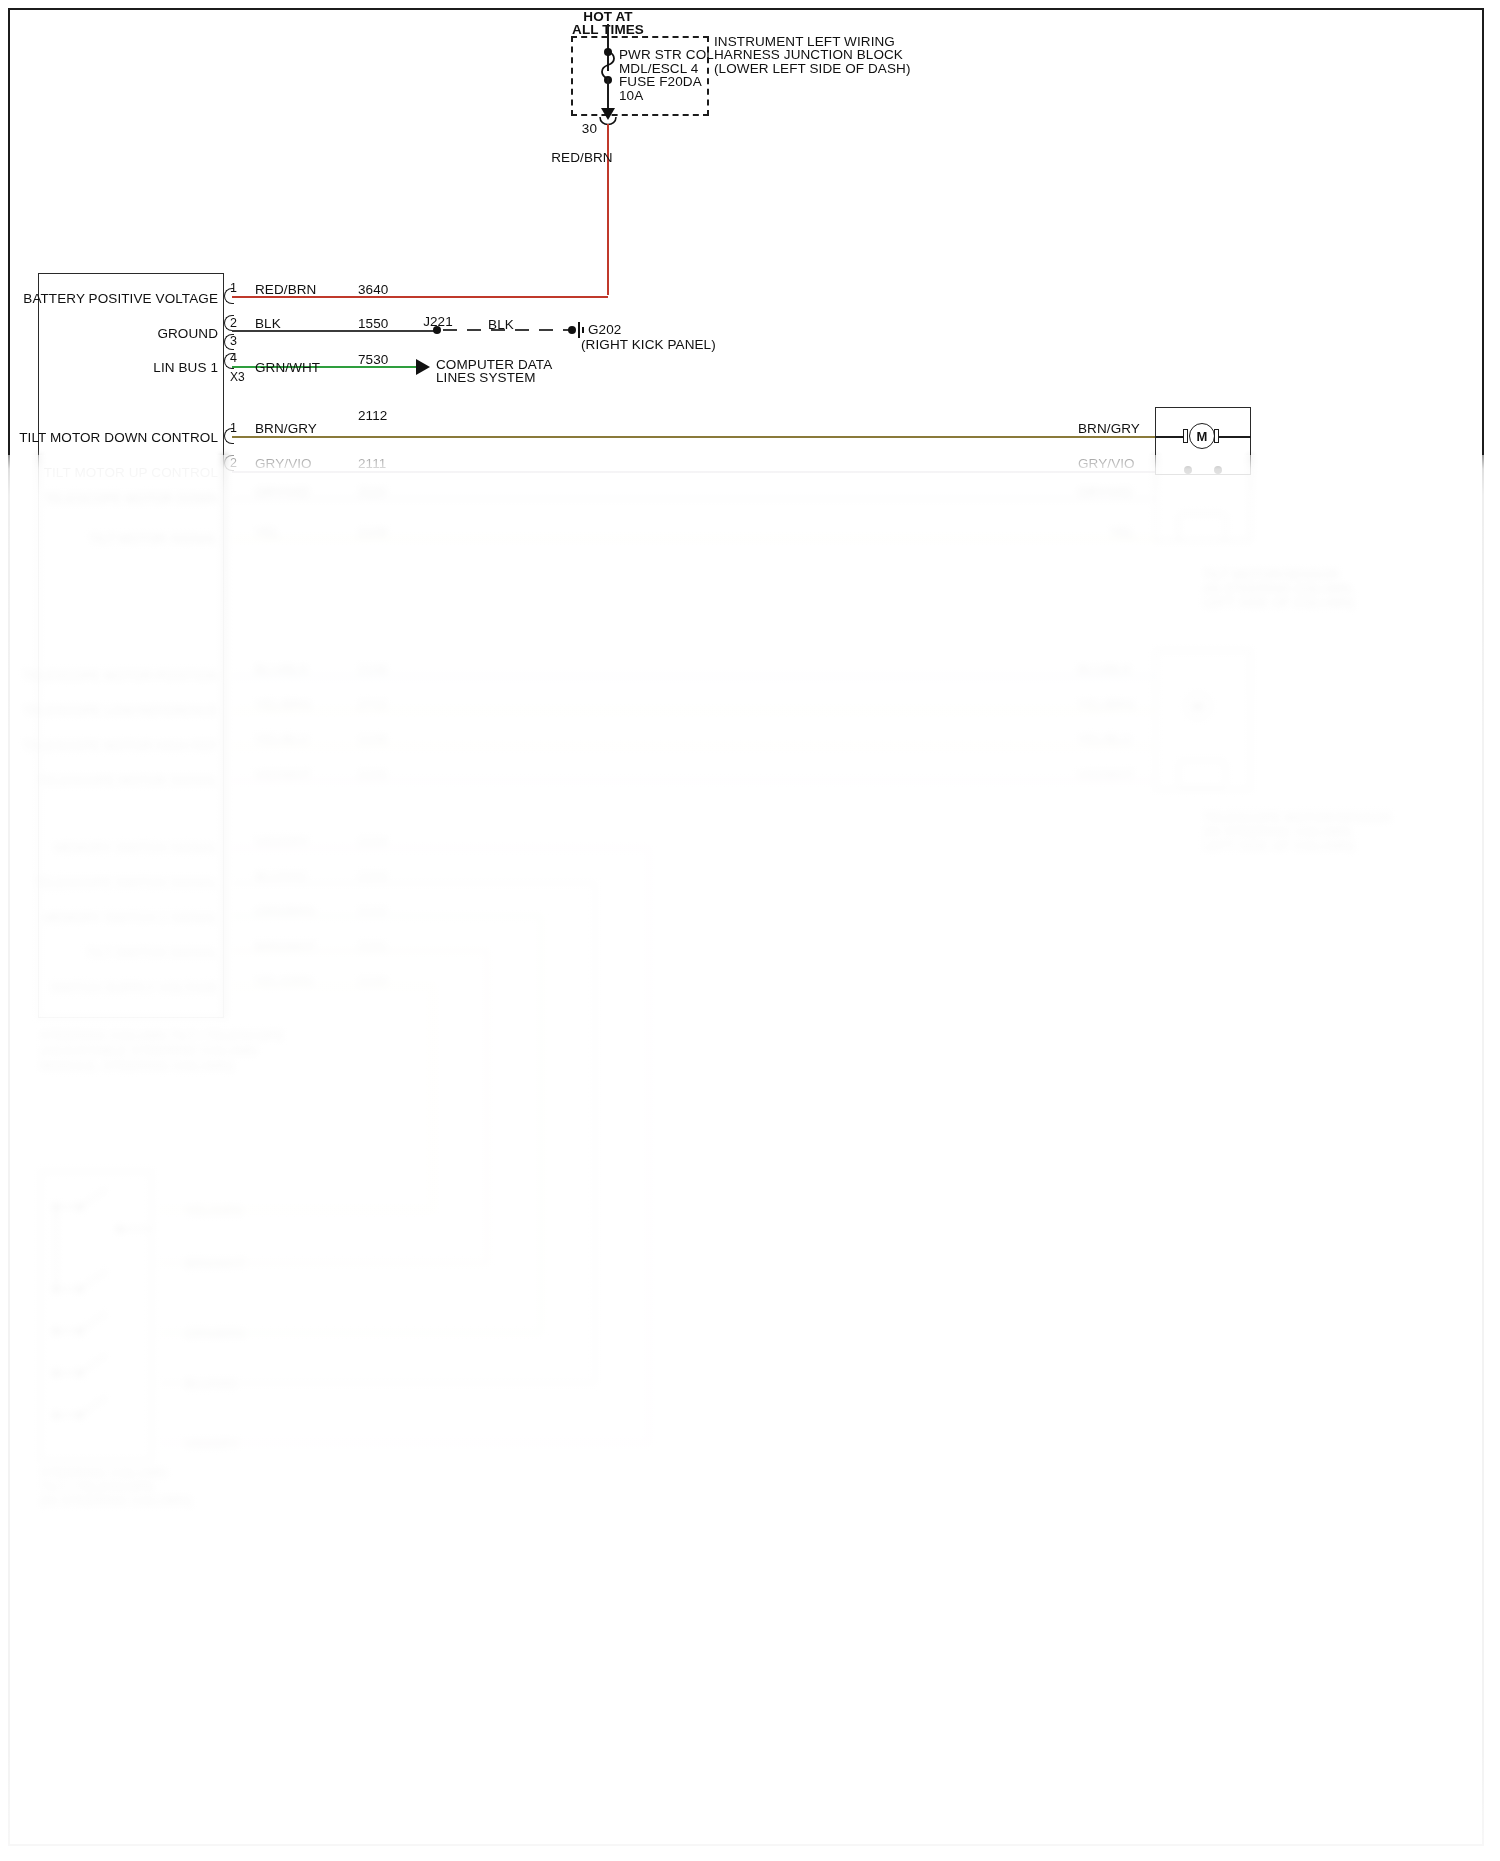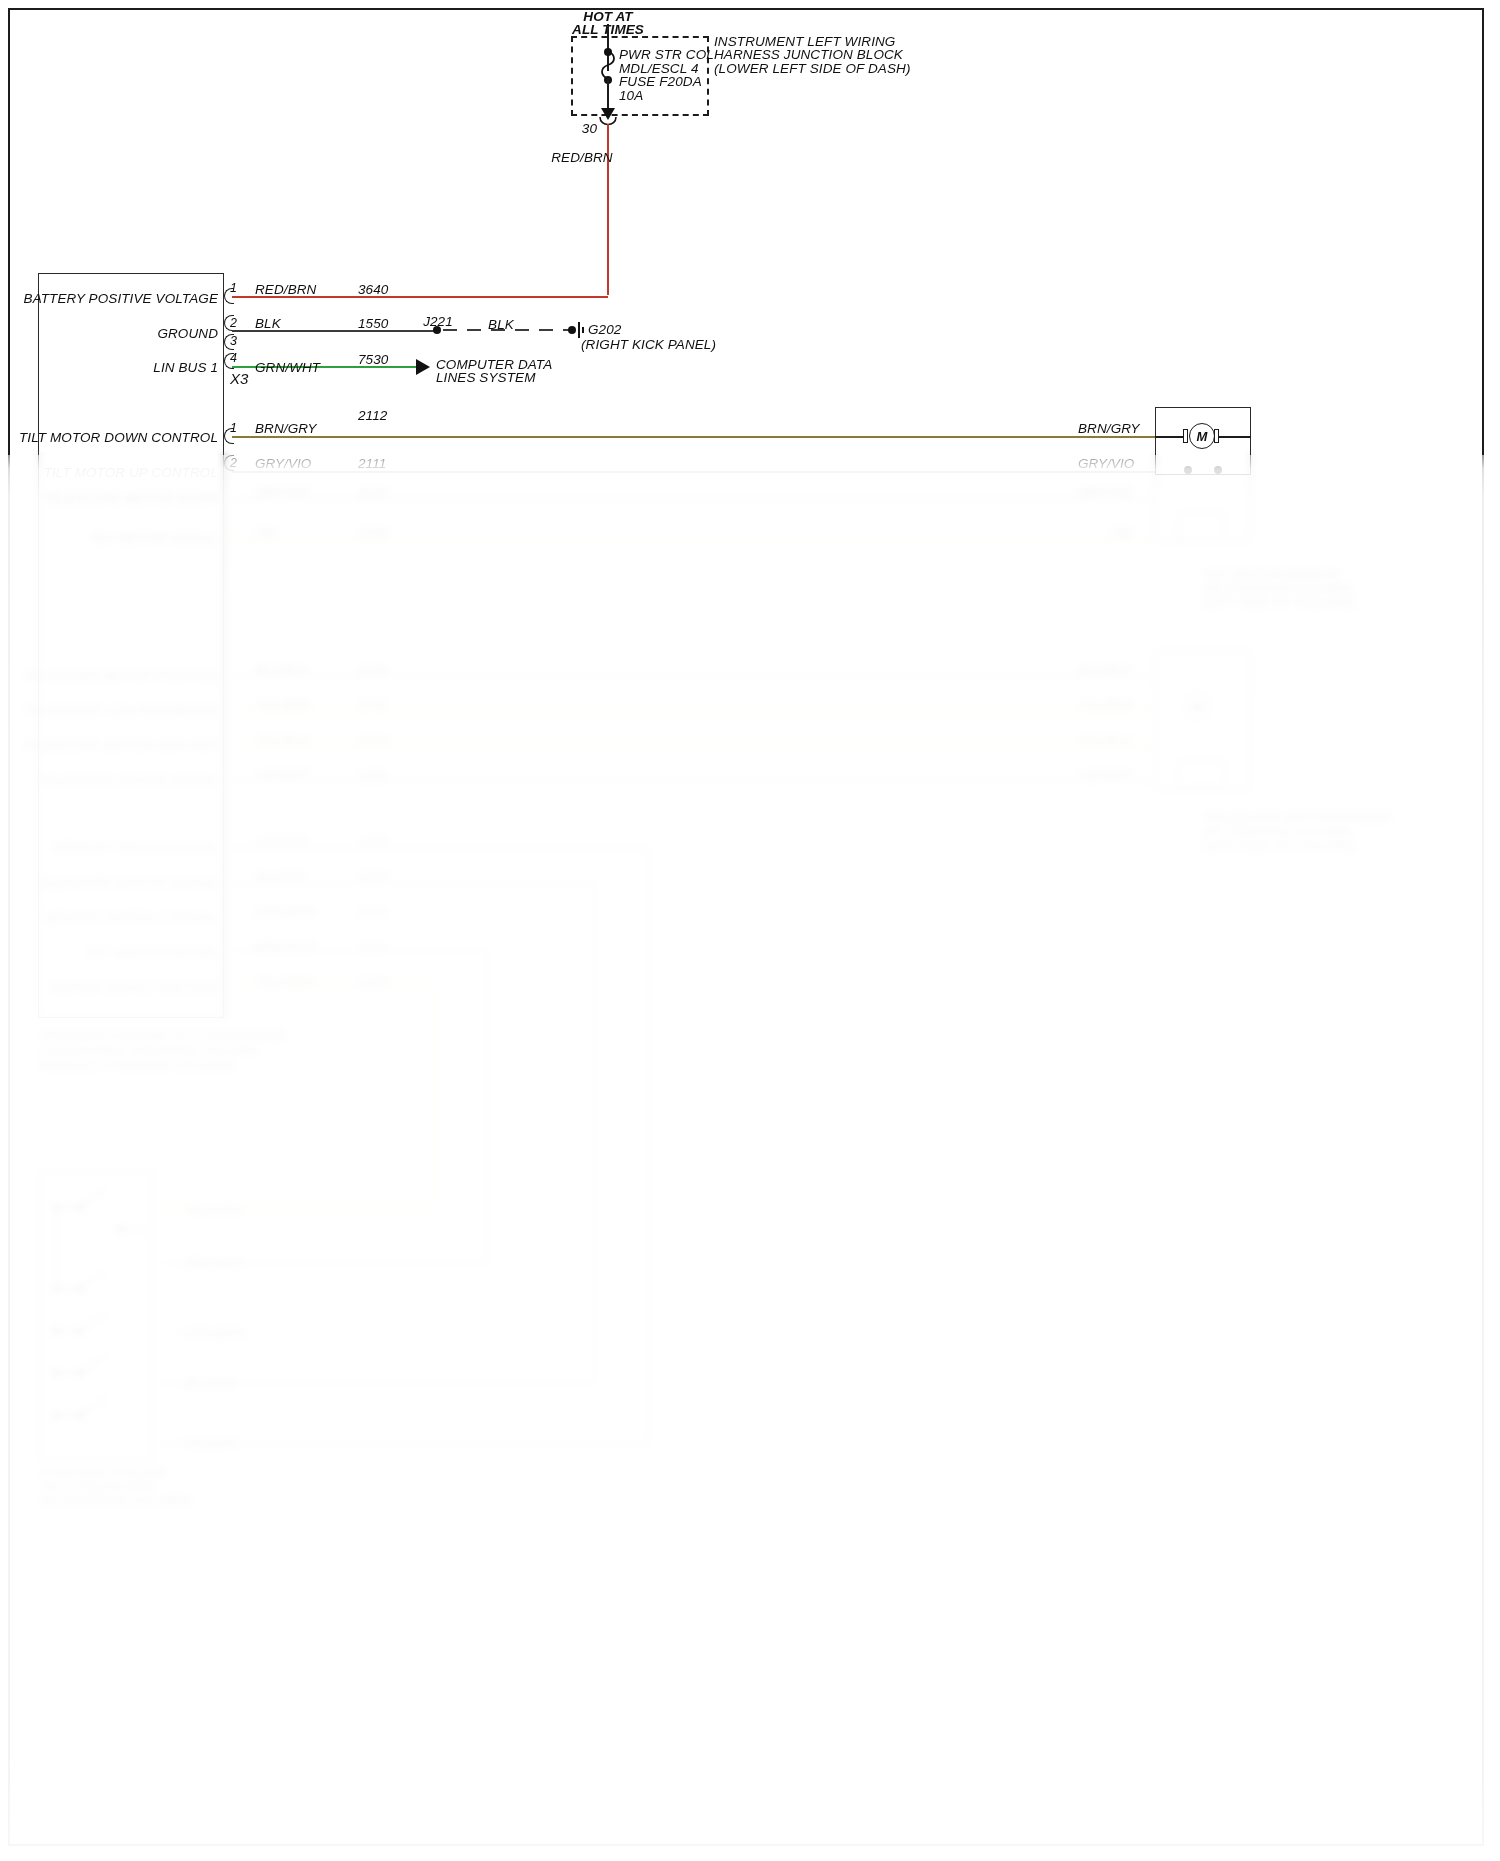--- a/index.html
+++ b/index.html
@@ -3,21 +3,20 @@
 <meta charset="utf-8">
 <title>Wiring Diagram</title>
 <style>
   html,body{margin:0;padding:0;background:#ffffff;}
   body{font-family:"Liberation Sans",sans-serif;}
   #page{
     position:relative;
     width:1500px;height:1861px;
     background:#ffffff;
     overflow:hidden;
-    font-style:italic;
   }
   
   #frame{
     position:absolute;left:8px;top:8px;
     width:1476px;height:1838px;
     border:2px solid #1c1c1c;
     box-sizing:border-box;
     background:#fff;
   }
   .lbl{
@@ -175,21 +174,21 @@
     <div class="pin" style="left:224px;top:353px;"></div>
     <div class="lbl r" style="left:218px;top:360px;">LIN BUS 1</div>
     <div class="lbl" style="left:230px;top:351px;font-size:12.5px;">4</div>
     <div class="wire" style="left:232px;top:366px;width:186px;border-top-color:#2e9e3e;"></div>
     <div class="lbl" style="left:255px;top:360px;">GRN/WHT</div>
     <div class="lbl" style="left:358px;top:352px;">7530</div>
     <div class="arrowR" style="left:416px;top:359px;"></div>
     <div class="lbl" style="left:436px;top:357px;">COMPUTER DATA</div>
     <div class="lbl" style="left:436px;top:370px;">LINES SYSTEM</div>
 
-    <div class="lbl" style="left:230px;top:370px;font-size:15px;">X3</div>
+    <div class="lbl" style="left:230px;top:370px;font-size:12px;">X3</div>
 
     <div class="pin" style="left:224px;top:428px;"></div>
     <div class="lbl r" style="left:218px;top:430px;">TILT MOTOR DOWN CONTROL</div>
     <div class="lbl" style="left:230px;top:421px;font-size:12.5px;">1</div>
     <div class="wire" style="left:232px;top:436px;width:923px;border-top-color:#8a7a3a;"></div>
     <div class="lbl" style="left:255px;top:421px;">BRN/GRY</div>
     <div class="lbl" style="left:358px;top:408px;">2112</div>
     <div class="lbl" style="left:1078px;top:421px;">BRN/GRY</div>
 
     <div class="pin" style="left:224px;top:455px;"></div>

